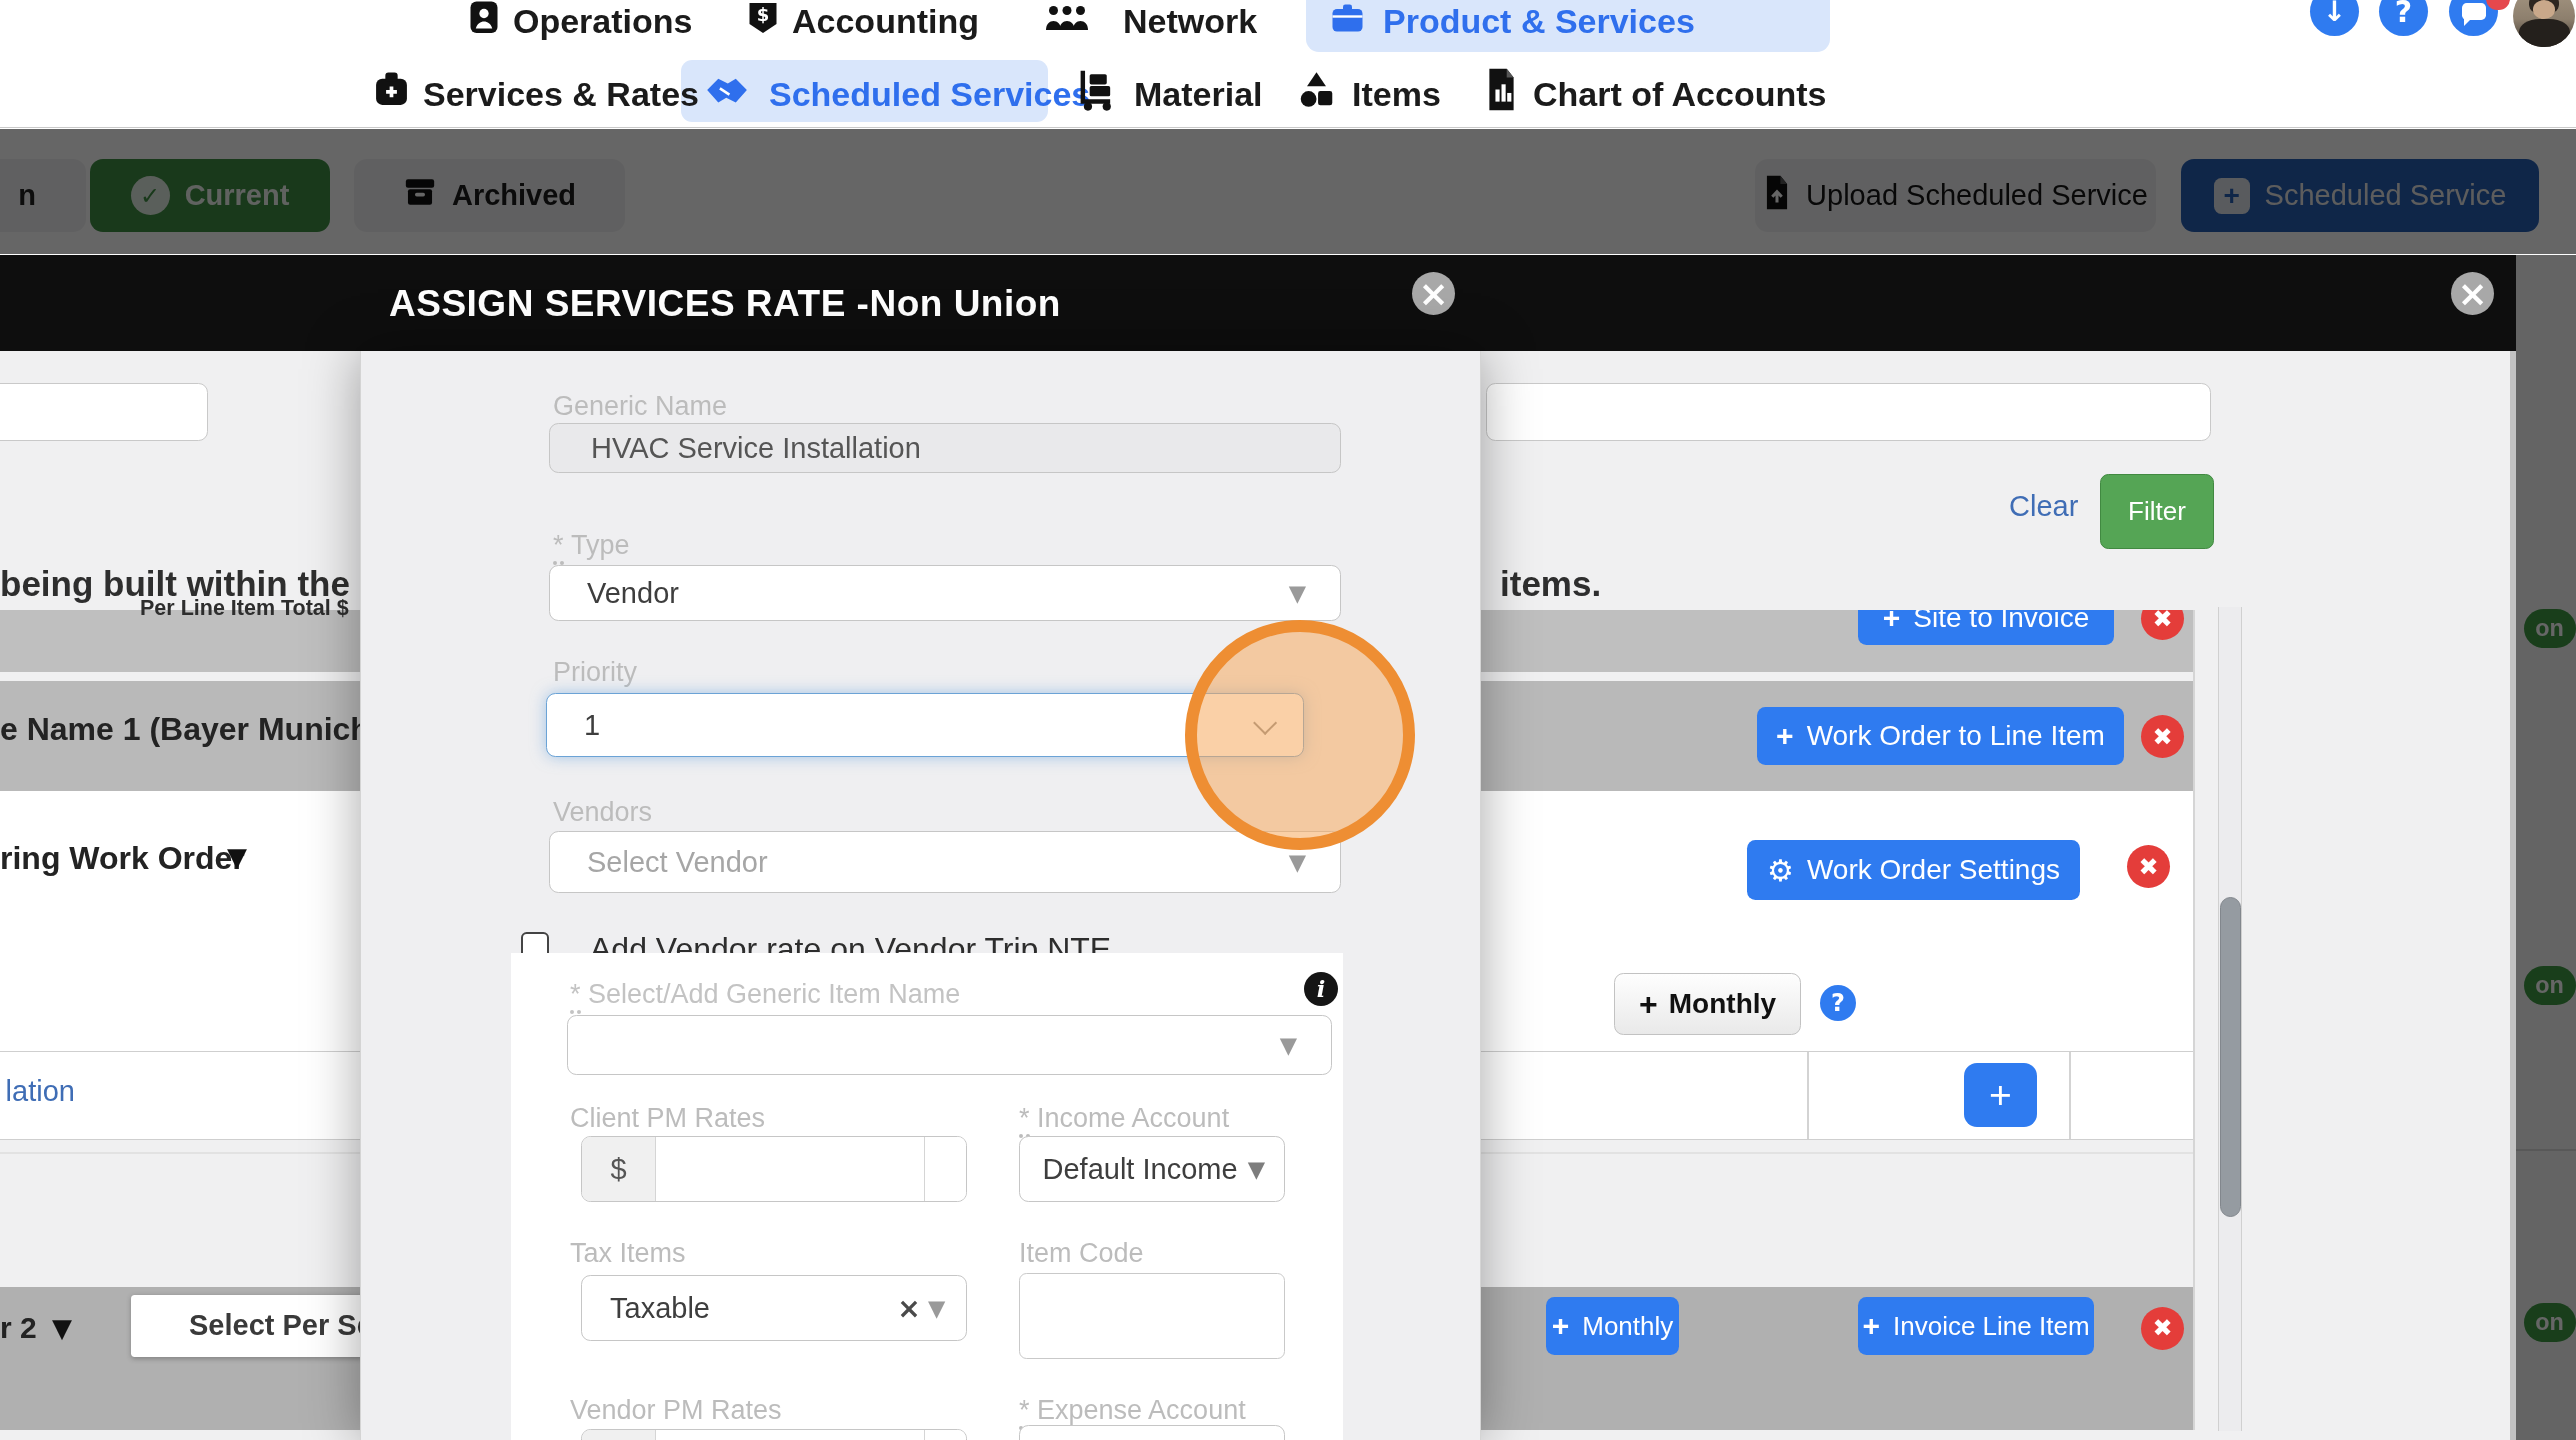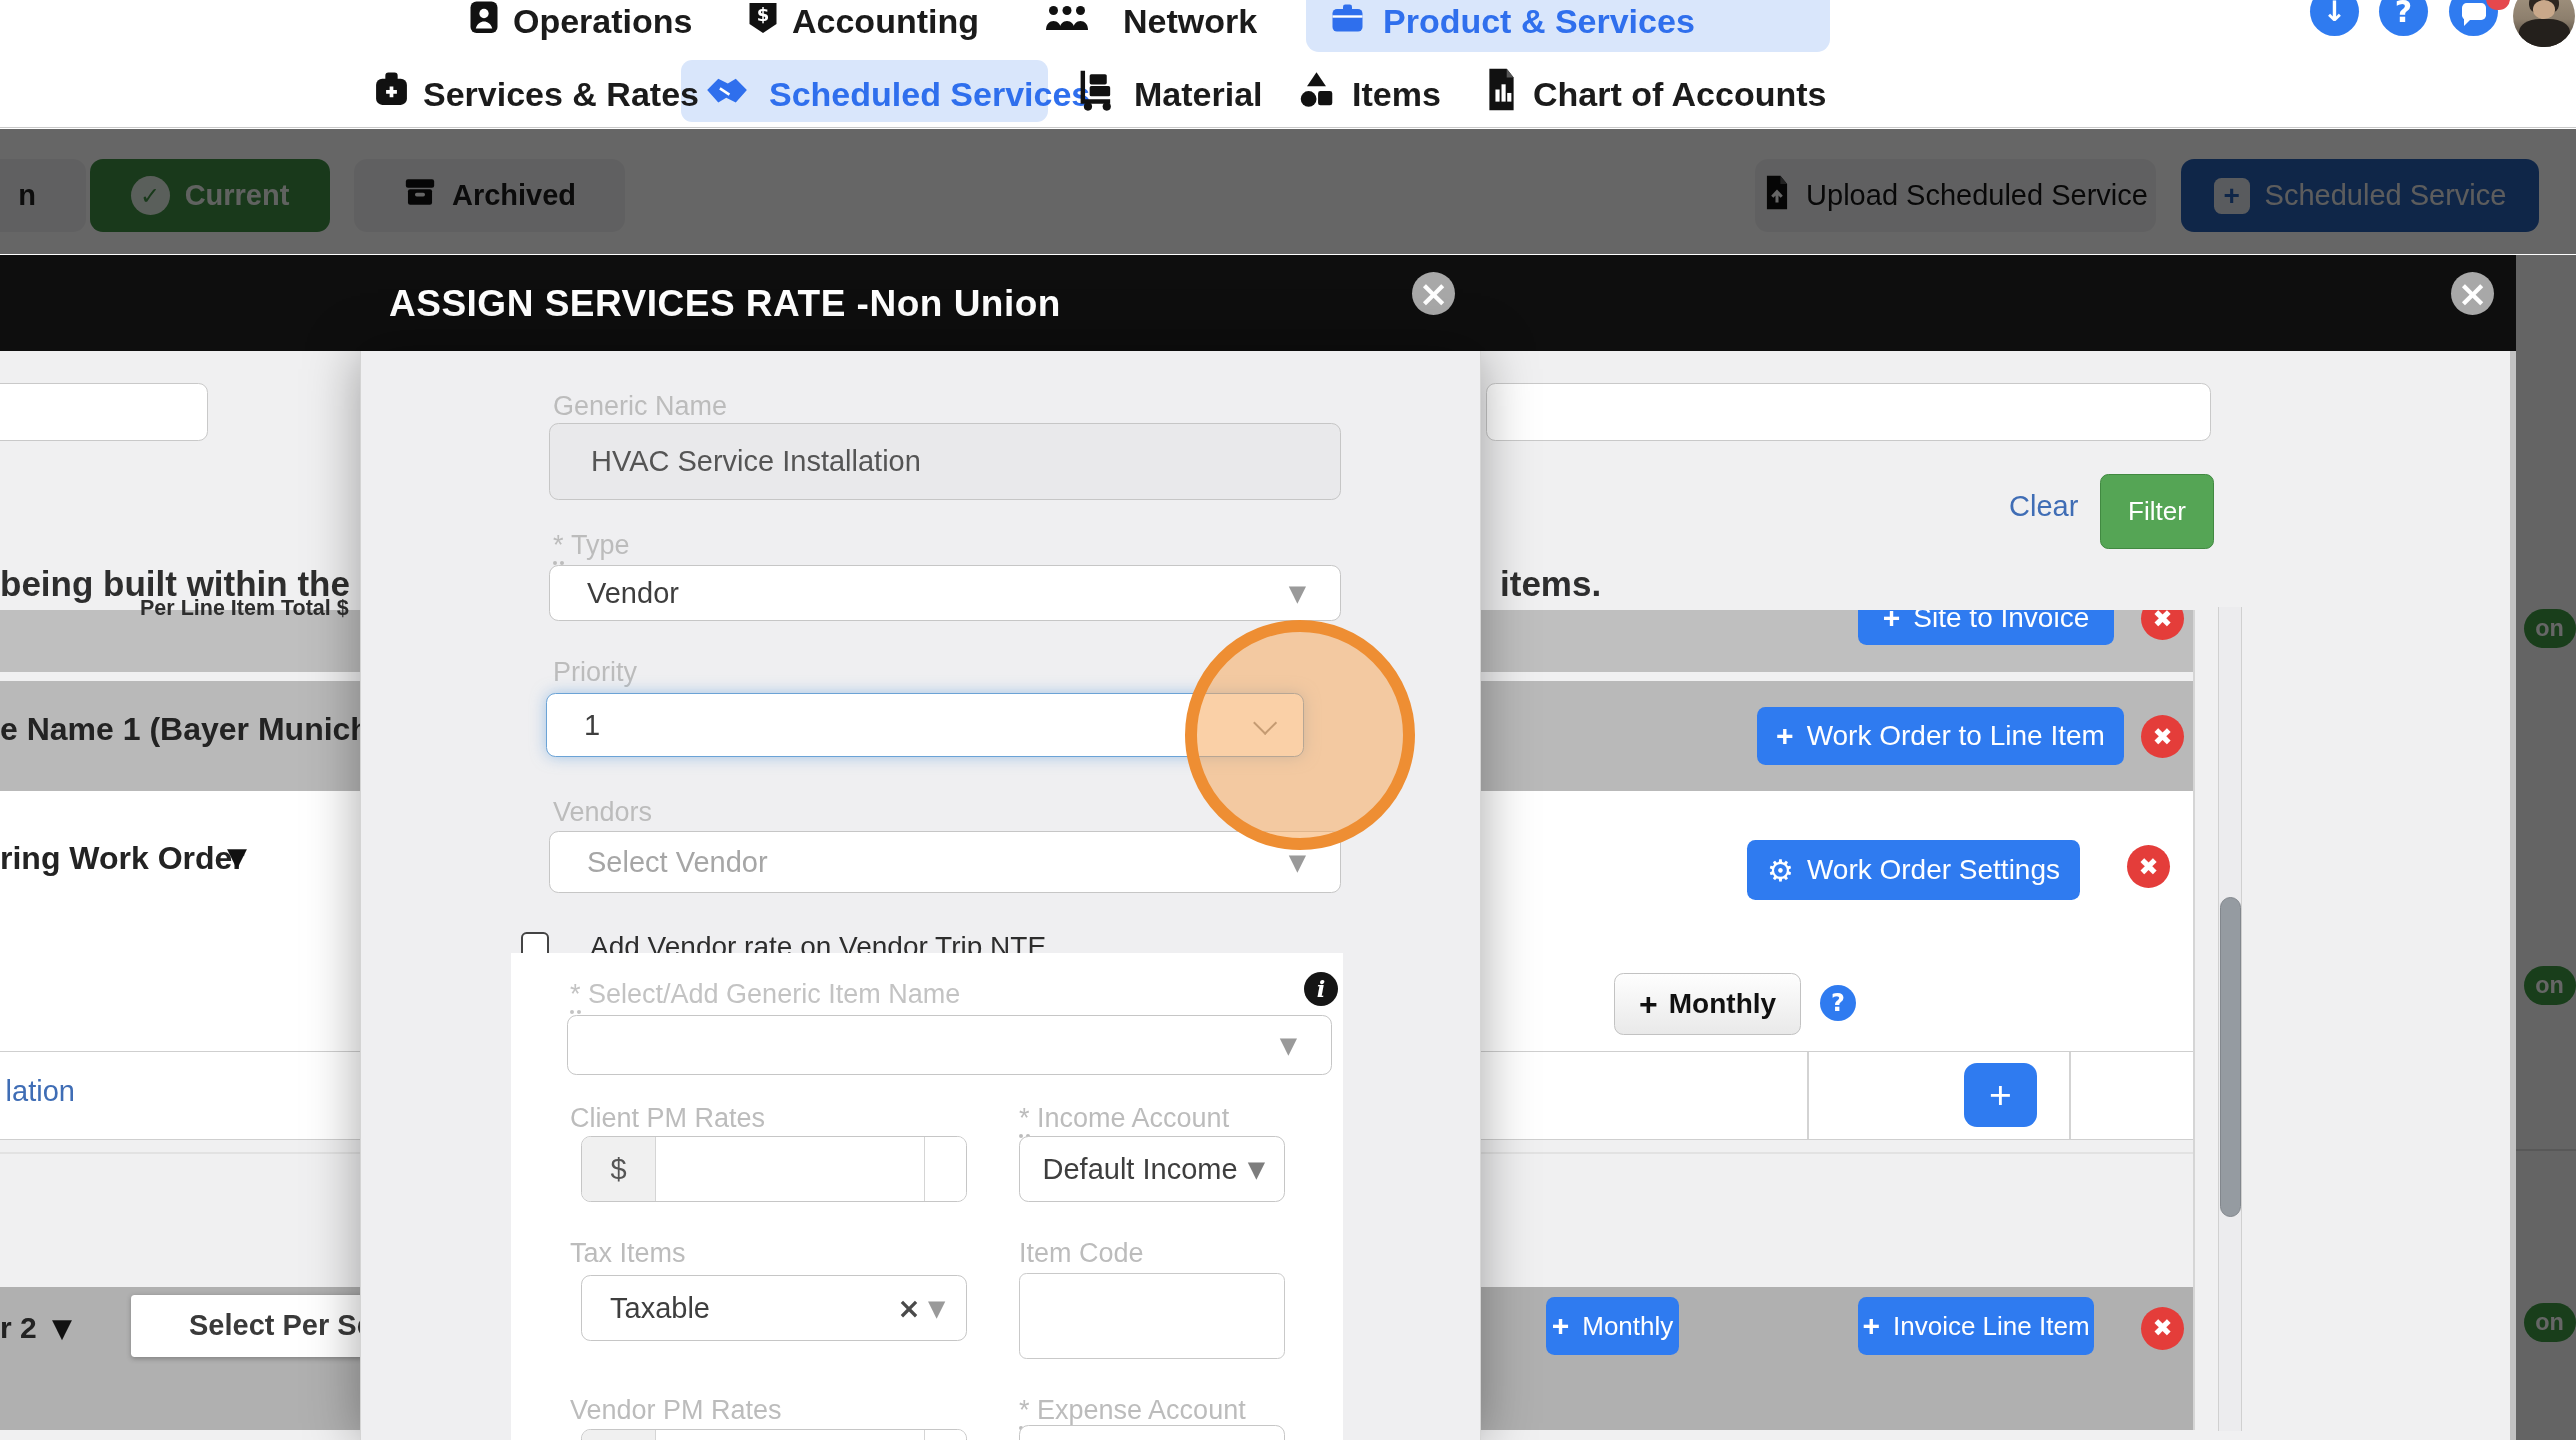--- a/index.html
+++ b/index.html
@@ -318,21 +318,21 @@
         <span>×</span>
       </div>
     <div class="abs closex" style="left:2451px;top:17px;width:43px;height:43px;">
         <span>×</span>
       </div>
   </div>
 
   <div class="abs innermodal" style="left:360px;top:351px;width:1119px;height:1090px;z-index:30;">
 
     <span class="abs flabel" style="left:192px;top:40px;">Generic Name</span>
-    <div class="abs fbox disabled" style="left:188px;top:72px;width:792px;height:77px;">
+    <div class="abs fbox disabled" style="left:188px;top:72px;width:792px;height:50px;">
       <span style="margin-left:41px;">HVAC Service Installation</span>
     </div>
 
     <span class="abs flabel" style="left:192px;top:179px;">
       <span class="req">*</span><span>Type</span>
     </span>
     <div class="abs fbox" style="left:188px;top:214px;width:792px;height:56px;">
       <span style="margin-left:37px;">Vendor</span>
       <span class="caret glyph" style="margin-right:34px;">▼</span>
     </div>
@@ -343,21 +343,21 @@
       <span style="margin-left:auto;margin-right:32px;width:15px;height:15px;border-right:2.8px solid #8a8a8a;border-bottom:2.8px solid #8a8a8a;transform:rotate(45deg) translateY(-3.7px);"></span>
     </div>
 
     <span class="abs flabel" style="left:192px;top:446px;">Vendors</span>
     <div class="abs fbox" style="left:188px;top:480px;width:792px;height:62px;">
       <span class="placeholder" style="margin-left:37px;">Select Vendor</span>
       <span class="caret glyph" style="margin-right:34px;">▼</span>
     </div>
 
     <span class="abs" style="left:160px;top:581px;width:28px;height:28px;background:#fff;border:2.8px solid #444;border-radius:5.6px;box-sizing:border-box;"></span>
-    <span class="abs nowrap" style="left:229px;top:580px;font-size:28px;color:#2d2d2d;">Add Vendor rate on Vendor Trip NTE</span>
+    <span class="abs nowrap" style="left:229px;top:580px;font-size:32px;color:#2d2d2d;">Add Vendor rate on Vendor Trip NTE</span>
 
     <div class="abs" style="left:150px;top:602px;width:832px;height:488px;background:#fff;">
       <span class="abs flabel" style="left:59px;top:26px;color:#c3c3c3;">
         <span class="req" style="border-color:#c3c3c3;">*</span><span>Select/Add Generic Item Name</span>
       </span>
       <div class="abs" style="left:793px;top:19px;width:34px;height:34px;border-radius:50%;background:#151515;color:#fff;display:flex;align-items:center;justify-content:center;font-size:22.5px;font-weight:bold;font-family:'DejaVu Serif',serif;font-style:italic;">
         <span>i</span>
       </div>
       <div class="abs fbox" style="left:56px;top:62px;width:765px;height:60px;">
         <span class="caret glyph" style="margin-right:34px;">▼</span>

